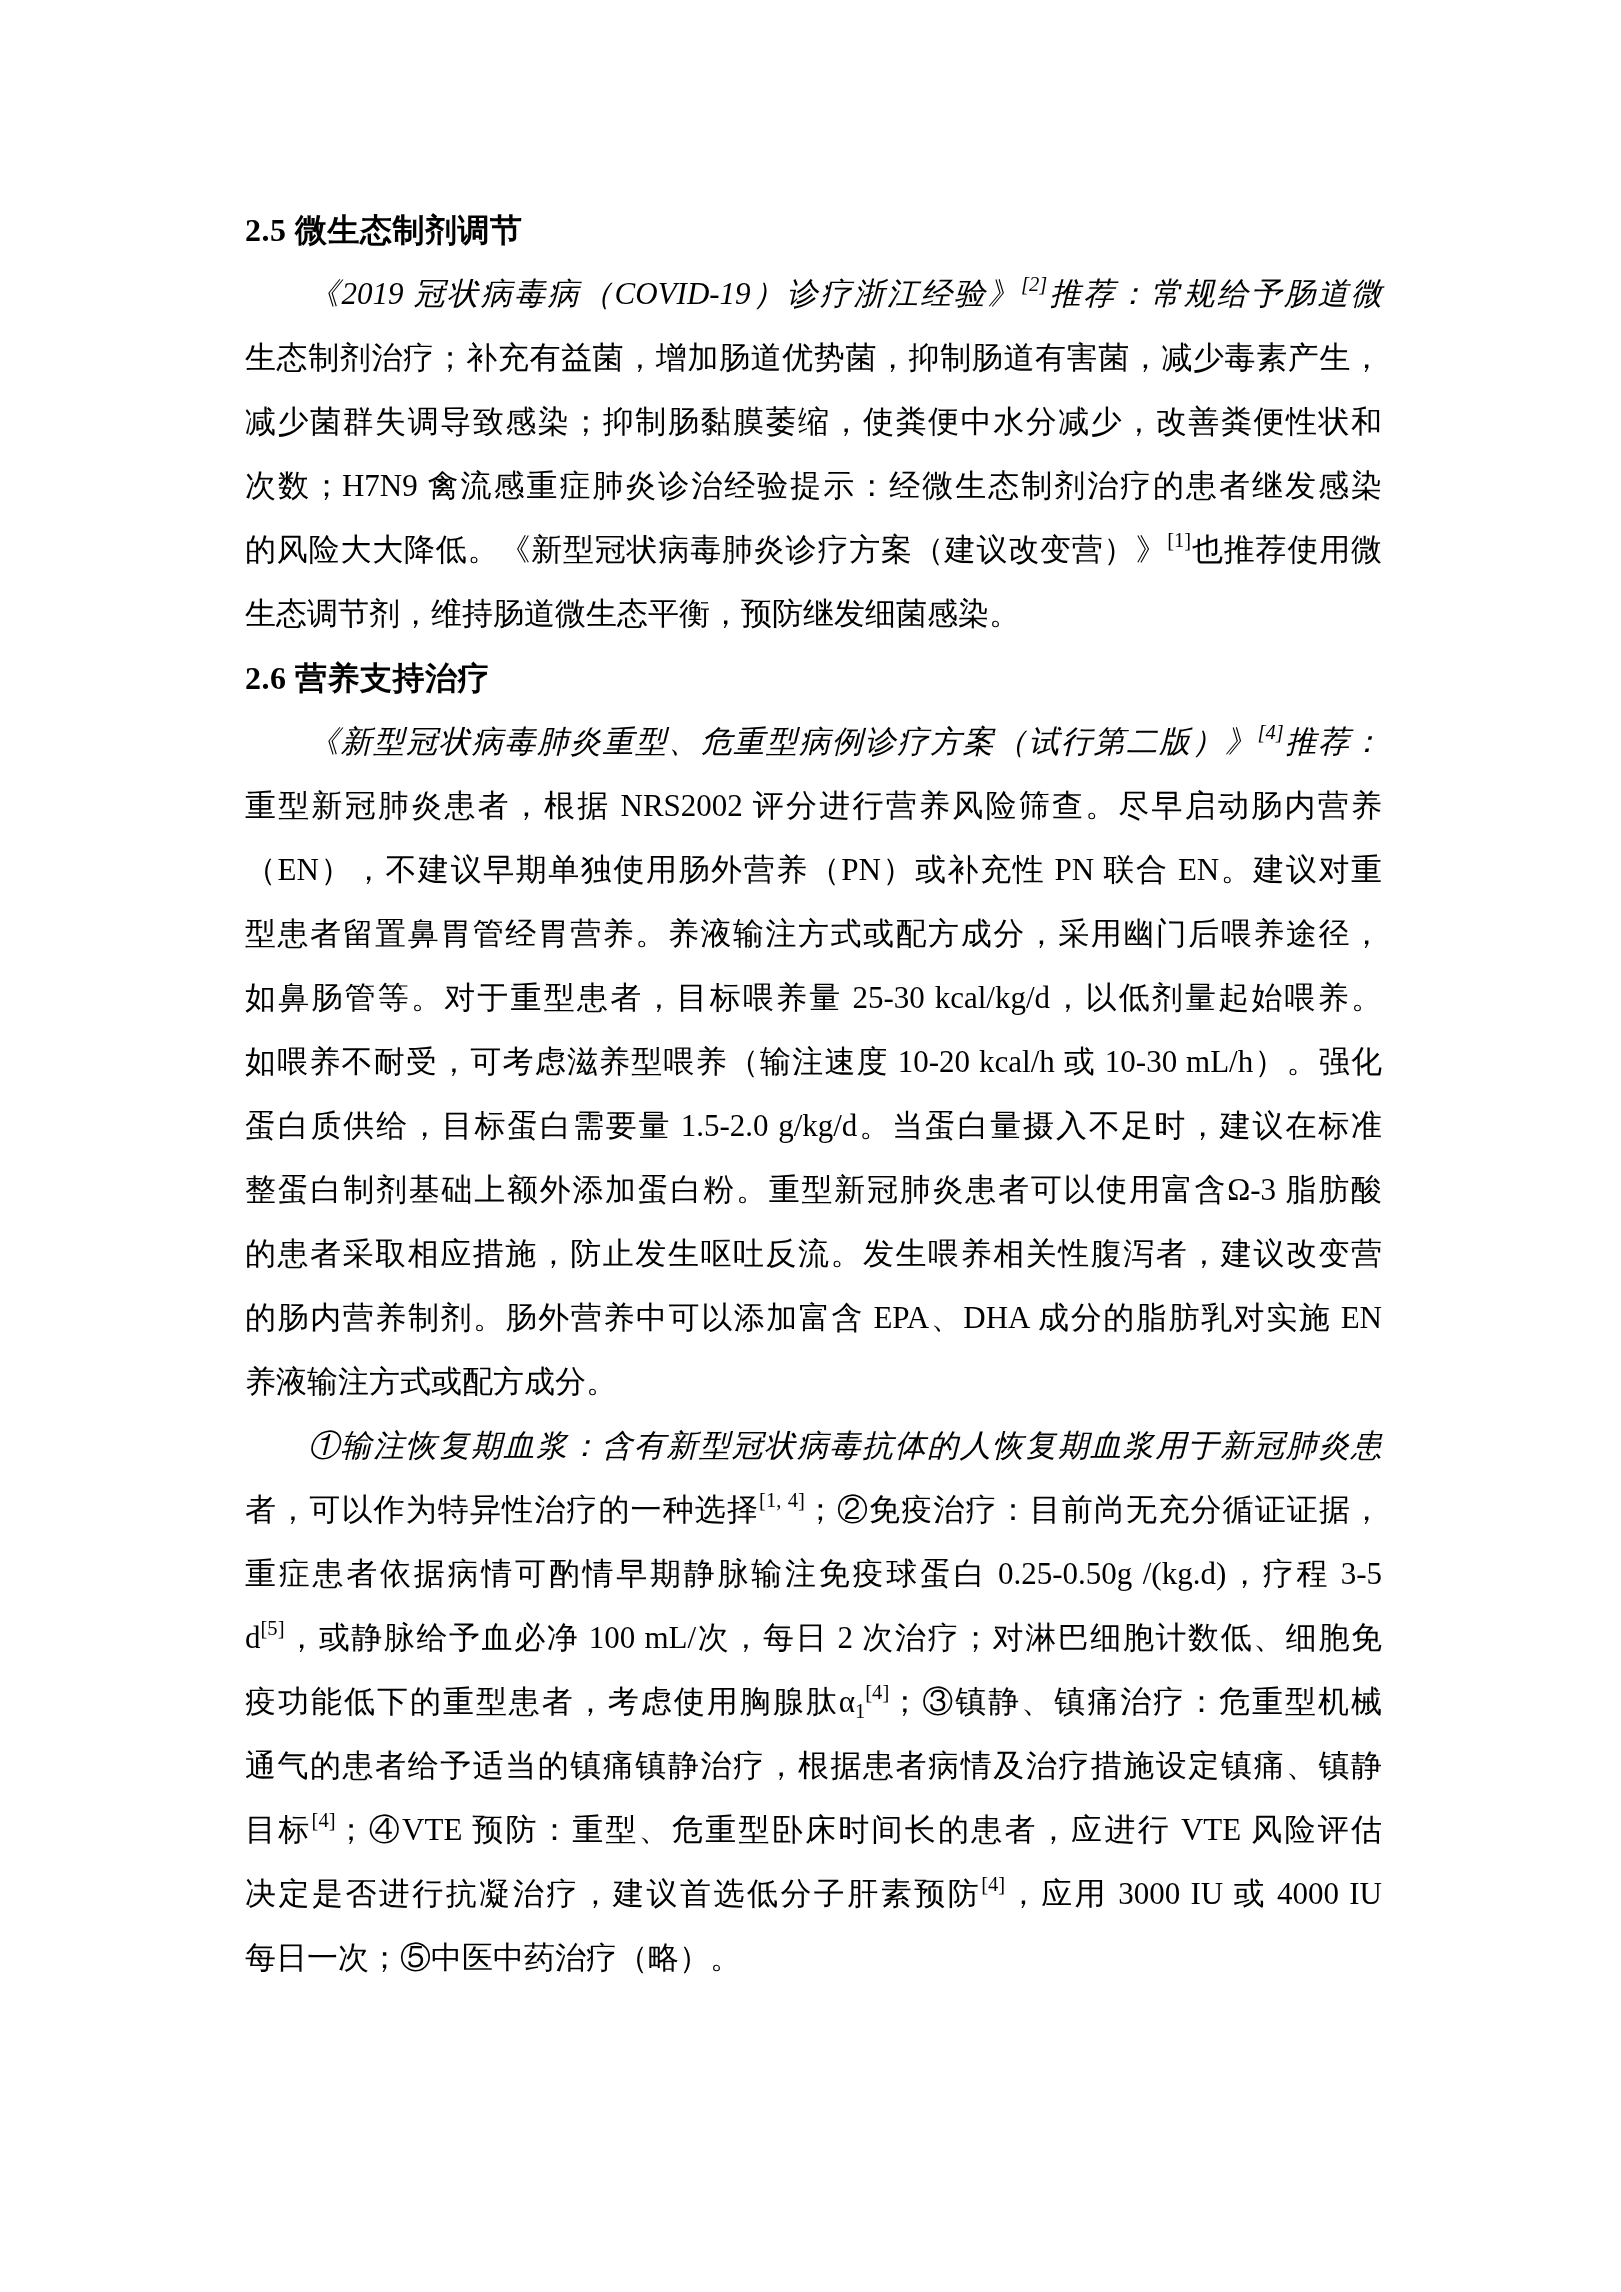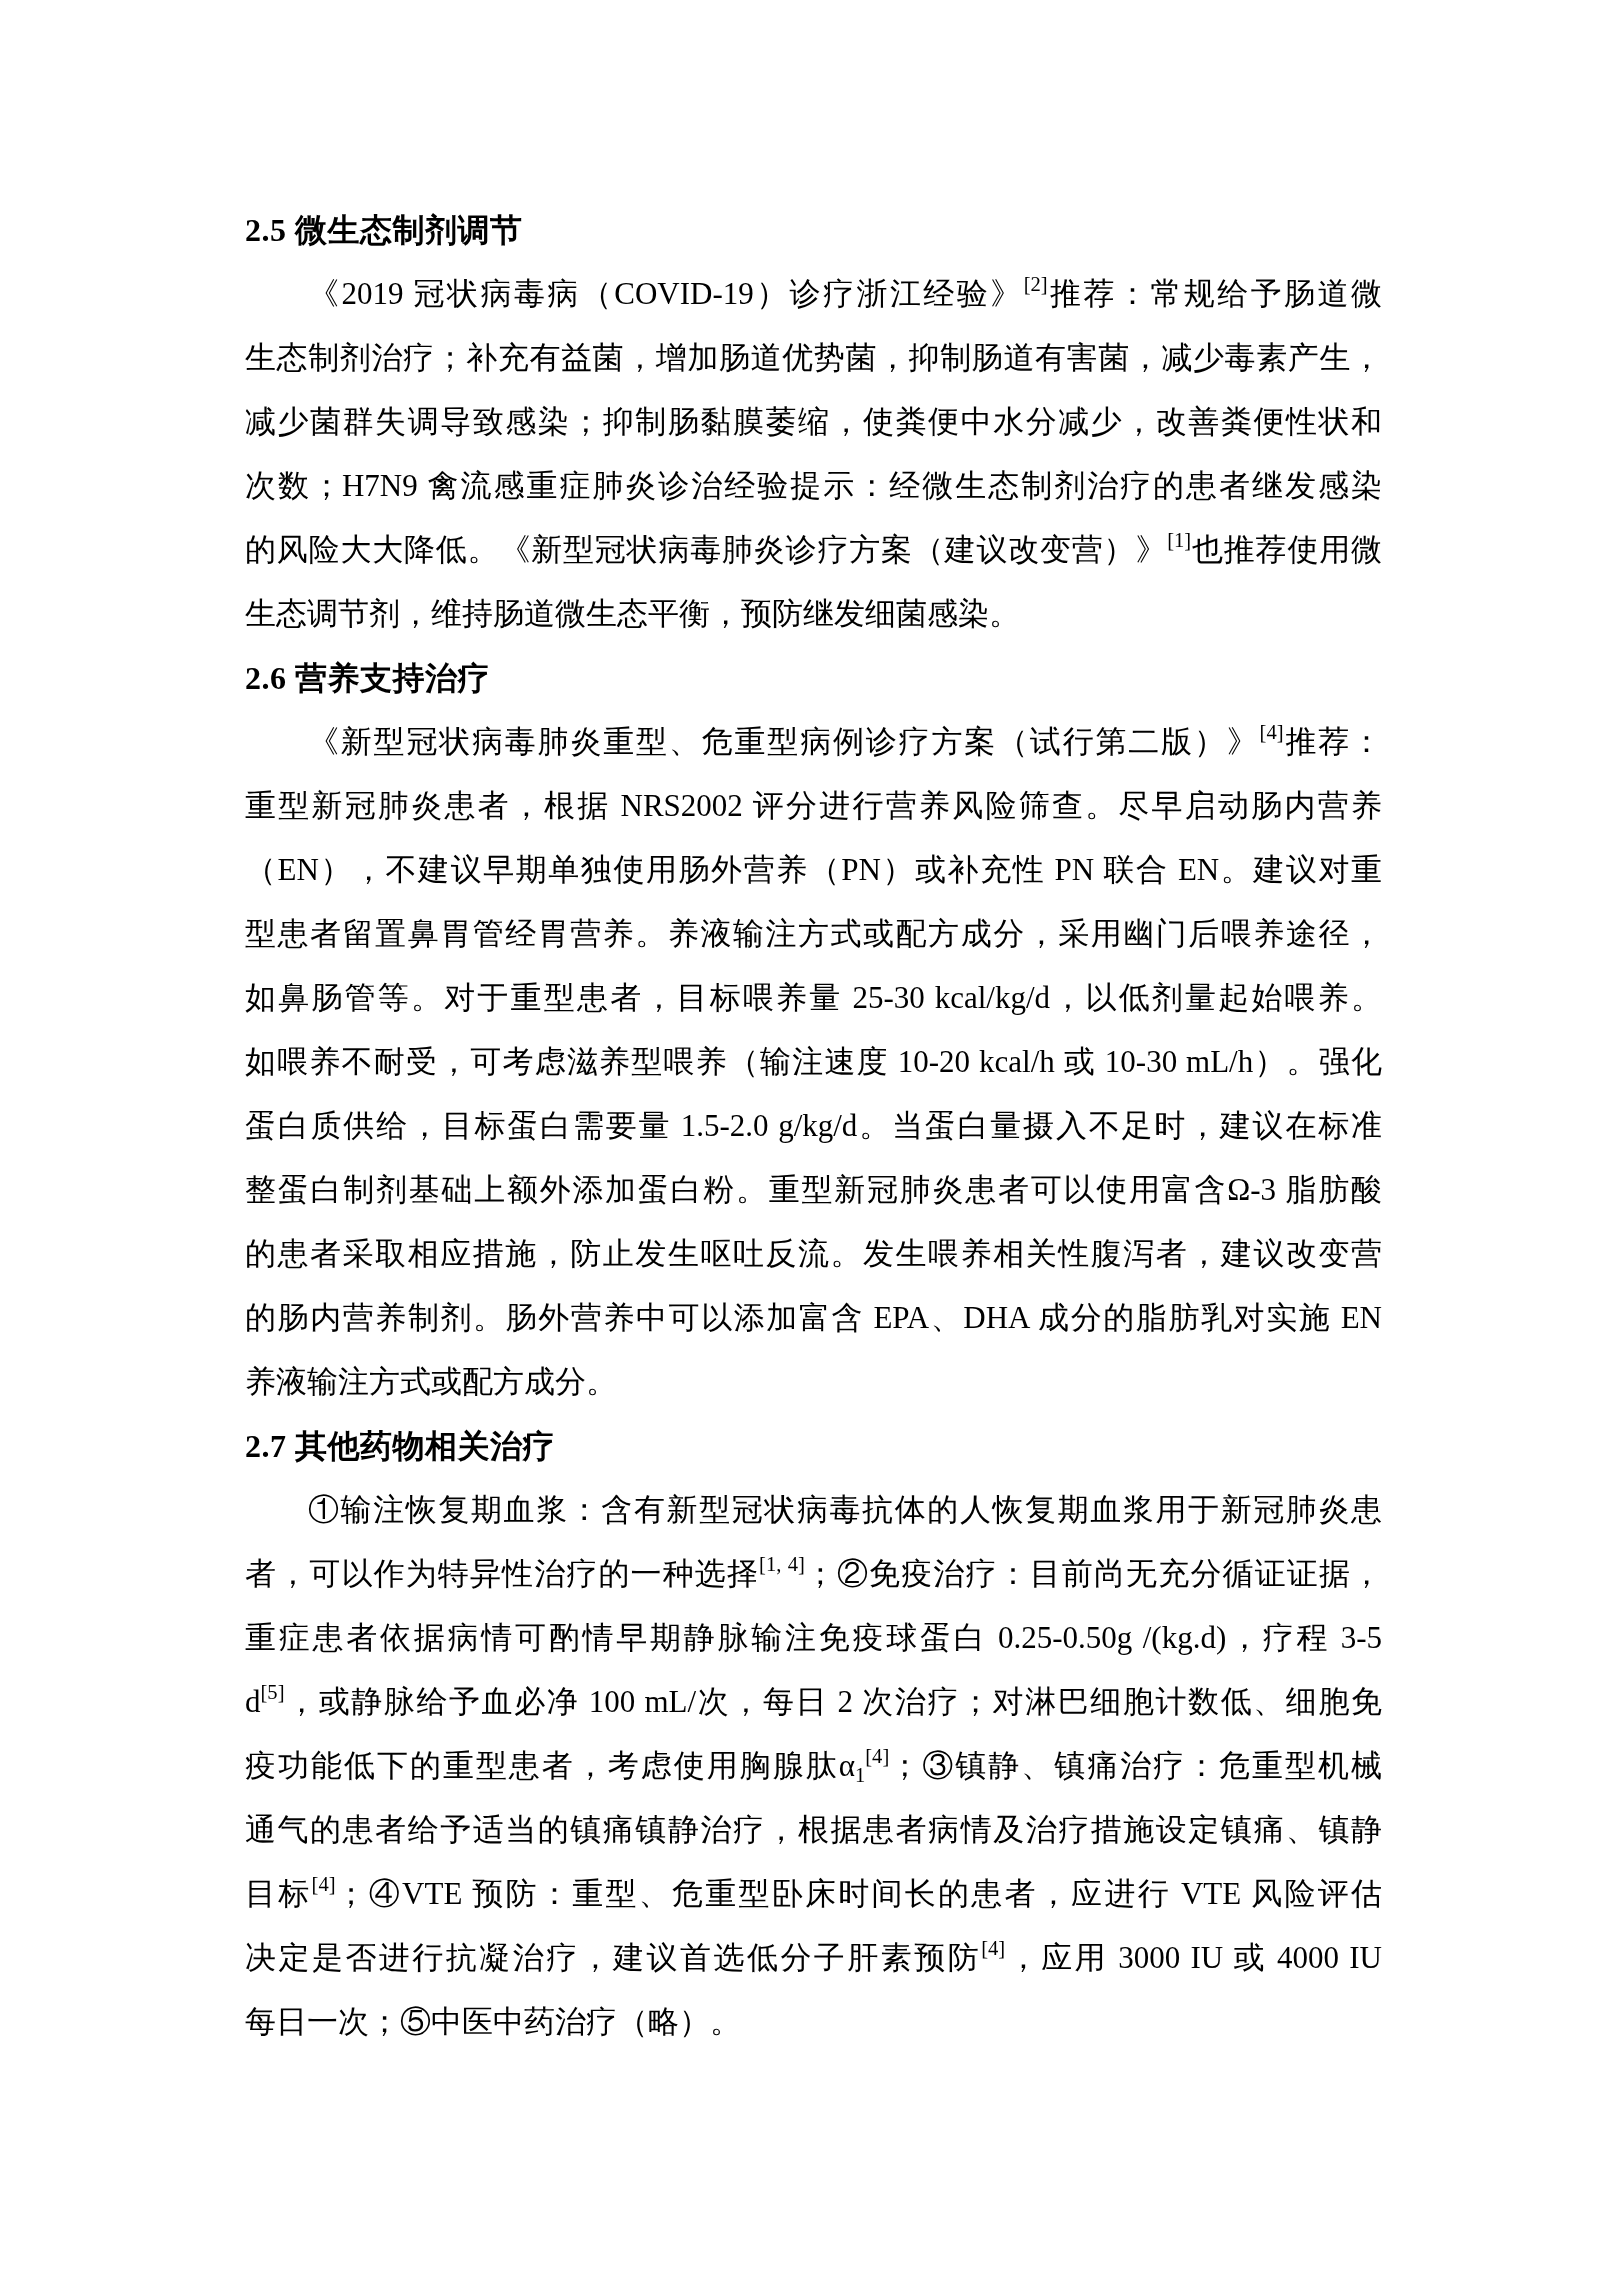--- a/index.html
+++ b/index.html
@@ -38,20 +38,21 @@
     white-space: nowrap;
   }
   .line.fill {
     white-space: normal;
     text-align: justify;
     text-align-last: justify;
     overflow: visible;
   }
   .line.indent {
     text-indent: 63px;
+    font-style: italic;
   }
   .line sup {
     font-size: 20.6px;
     vertical-align: baseline;
     position: relative;
     top: -12.7px;
     letter-spacing: 0;
   }
   .line sub {
     font-size: 20.6px;
@@ -90,21 +91,20 @@
           <div class="line fill"><span>如喂养不耐受，可考虑滋养型喂养（输注速度 10-20 kcal/h 或 10-30 mL/h）。强化</span></div>
           <div class="line fill"><span>蛋白质供给，目标蛋白需要量 1.5-2.0 g/kg/d。当蛋白量摄入不足时，建议在标准</span></div>
           <div class="line fill"><span>整蛋白制剂基础上额外添加蛋白粉。重型新冠肺炎患者可以使用富含Ω-3 脂肪酸</span></div>
           <div class="line fill"><span>的患者采取相应措施，防止发生呕吐反流。发生喂养相关性腹泻者，建议改变营</span></div>
           <div class="line fill"><span>的肠内营养制剂。肠外营养中可以添加富含 EPA、DHA 成分的脂肪乳对实施 EN</span></div>
           <div class="line"><span>养液输注方式或配方成分。</span></div>
         </div>
     </div>
 
     <div>
-      <div class="heading">2.7 其他药物相关治疗</div>
       <div>
           <div class="line fill indent"><span>①输注恢复期血浆：含有新型冠状病毒抗体的人恢复期血浆用于新冠肺炎患</span></div>
           <div class="line fill"><span>者，可以作为特异性治疗的一种选择</span><sup>[1, 4]</sup><span>；②免疫治疗：目前尚无充分循证证据，</span></div>
           <div class="line fill"><span>重症患者依据病情可酌情早期静脉输注免疫球蛋白 0.25-0.50g /(kg.d)，疗程 3-5</span></div>
           <div class="line fill"><span>d</span><sup>[5]</sup><span>，或静脉给予血必净 100 mL/次，每日 2 次治疗；对淋巴细胞计数低、细胞免</span></div>
           <div class="line fill"><span>疫功能低下的重型患者，考虑使用胸腺肽α</span><sub>1</sub><sup>[4]</sup><span>；③镇静、镇痛治疗：危重型机械</span></div>
           <div class="line fill"><span>通气的患者给予适当的镇痛镇静治疗，根据患者病情及治疗措施设定镇痛、镇静</span></div>
           <div class="line fill"><span>目标</span><sup>[4]</sup><span>；④VTE 预防：重型、危重型卧床时间长的患者，应进行 VTE 风险评估</span></div>
           <div class="line fill"><span>决定是否进行抗凝治疗，建议首选低分子肝素预防</span><sup>[4]</sup><span>，应用 3000 IU 或 4000 IU</span></div>
           <div class="line"><span>每日一次；⑤中医中药治疗（略）。</span></div>

